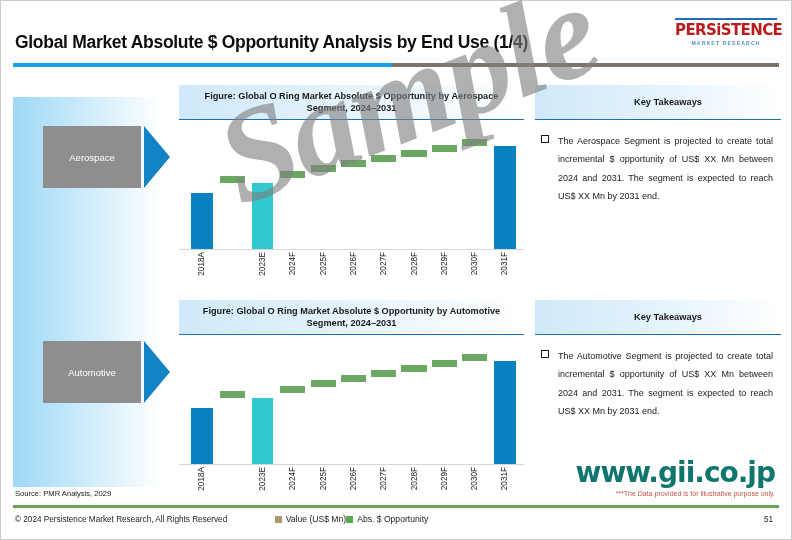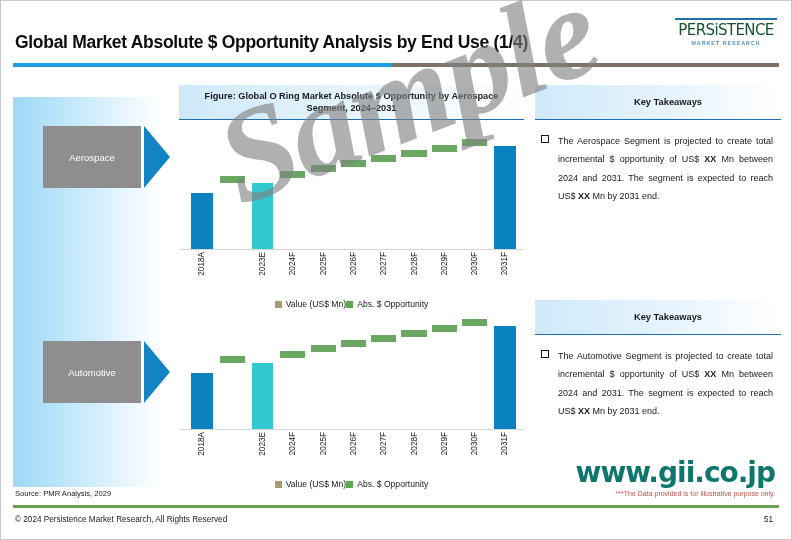--- a/index.html
+++ b/index.html
@@ -41,22 +41,22 @@
     text-align: center;
   }
   .logo-rule {
     width: 100%; height: 2px;
     background: #1f6fb0;
     margin-bottom: 3px;
   }
   .logo-main {
     font-family: "DejaVu Sans", sans-serif;
     font-size: 15px;
-    font-weight: normal;
-    color: #14532d;
+    font-weight: bold;
+    color: #b91c1c;
     letter-spacing: -0.6px;
     line-height: 1.05;
   }
   .logo-sub {
     font-size: 5.2px;
     font-weight: bold;
     letter-spacing: 1.1px;
     color: #4f8fc0;
     margin-top: 1px;
   }
@@ -231,21 +231,21 @@
     width: 8px; height: 8px;
     border: 1.4px solid #1a1a1a;
     margin-top: 3px;
   }
   .kt-text {
     font-size: 9px;
     line-height: 2.05;
     color: #1a1a1a;
     text-align: justify;
   }
-  .kt-text b { font-weight: bold; }
+  .kt-text b { font-weight: normal; }
 
   
   .watermark {
     position: absolute;
     left: 196px; top: 92px;
     font-family: "Liberation Serif", serif;
     font-size: 132px;
     font-style: italic;
     font-weight: bold;
     color: rgba(128,128,128,0.62);
@@ -409,20 +409,23 @@
         <span>Value (US$ Mn)</span>
       </div>
       <div class="legend-item">
         <span class="swatch sw-opp"></span>
         <span>Abs. $ Opportunity</span>
       </div>
     </div>
   </div>
 
   <div class="chart-panel p2">
+    <div class="chart-head">
+      <div class="chart-head-text">Figure: Global O Ring Market Absolute $ Opportunity by Automotive Segment, 2024–2031</div>
+    </div>
     <div class="plot">
       <div class="bars">
           <div class="col">
             <div class="bar solid-a" style="height: 48.5714%;"></div>
           </div>
           <div class="col">
             <div class="float" style="bottom: 57.1429%;"></div>
           </div>
           <div class="col">
             <div class="bar solid-e" style="height: 57.1429%;"></div>

